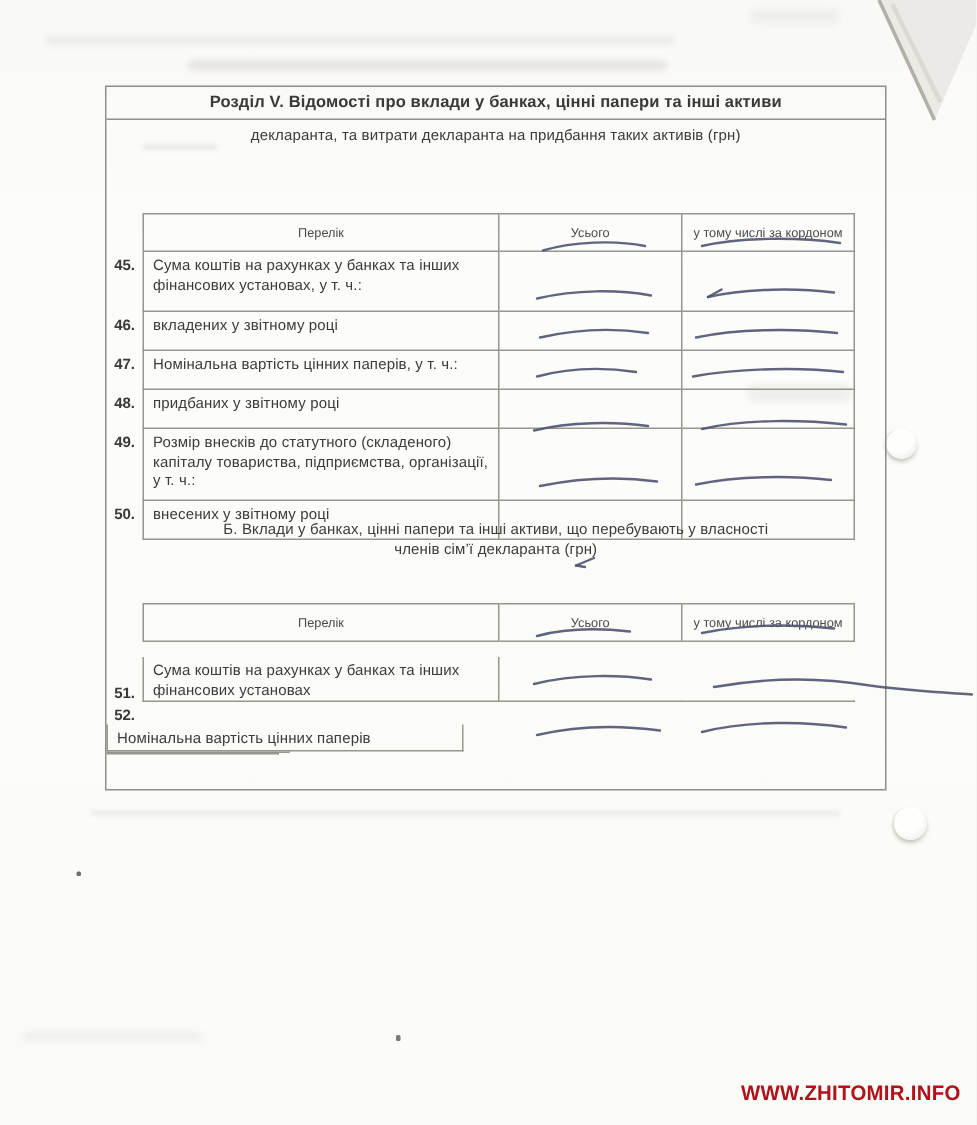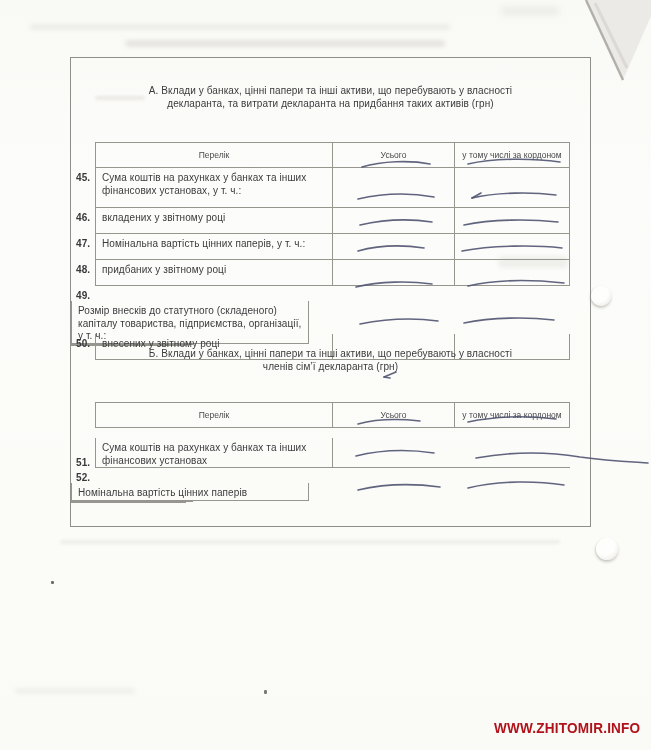--- a/index.html
+++ b/index.html
@@ -105,23 +105,23 @@
   </svg>
 
   <div class="hole" style="left:591px;top:286px;width:20px;height:20px;"></div>
   <div class="hole" style="left:596px;top:538px;width:22px;height:22px;"></div>
 
   <div class="speck" style="left:51px;top:581px;width:3px;height:3px;background:#4a4a4a;opacity:.8;"></div>
   <div class="speck" style="left:264px;top:690px;width:3px;height:4px;background:#5a5a58;opacity:.8;"></div>
 
   <div class="box">
 
+    <div class="box-title">Розділ V. Відомості про вклади у банках, цінні папери та інші активи</div>
 
     <div class="heading heading-a">
-      <div>А. Вклади у банках, цінні папери та інші активи, що перебувають у власності</div>
       <div>декларанта, та витрати декларанта на придбання таких активів (грн)</div>
     </div>
 
     <div class="tbl tbl-a">
       <div class="tr thead" style="height:26px;">
         <div class="num"></div>
         <div class="td lbl">Перелік</div>
         <div class="td tot">Усього</div>
         <div class="td abr">у тому числі за кордоном</div>
       </div>
@@ -142,21 +142,21 @@
         <div class="td lbl cell-label">Номінальна вартість цінних паперів, у т. ч.:</div>
         <div class="td tot"></div>
         <div class="td abr"></div>
       </div>
       <div class="tr" style="height:26px;">
         <div class="num">48.</div>
         <div class="td lbl cell-label">придбаних у звітному році</div>
         <div class="td tot"></div>
         <div class="td abr"></div>
       </div>
-      <div class="tr" style="height:48px;flex-direction:column;">
+      <div class="tr" style="height:48px;">
         <div class="num">49.</div>
         <div class="td lbl cell-label">Розмір внесків до статутного (складеного) капіталу товариства, підприємства, організації, у т. ч.:</div>
         <div class="td tot"></div>
         <div class="td abr"></div>
       </div>
       <div class="tr" style="height:26px;">
         <div class="num">50.</div>
         <div class="td lbl cell-label">внесених у звітному році</div>
         <div class="td tot"></div>
         <div class="td abr"></div>

